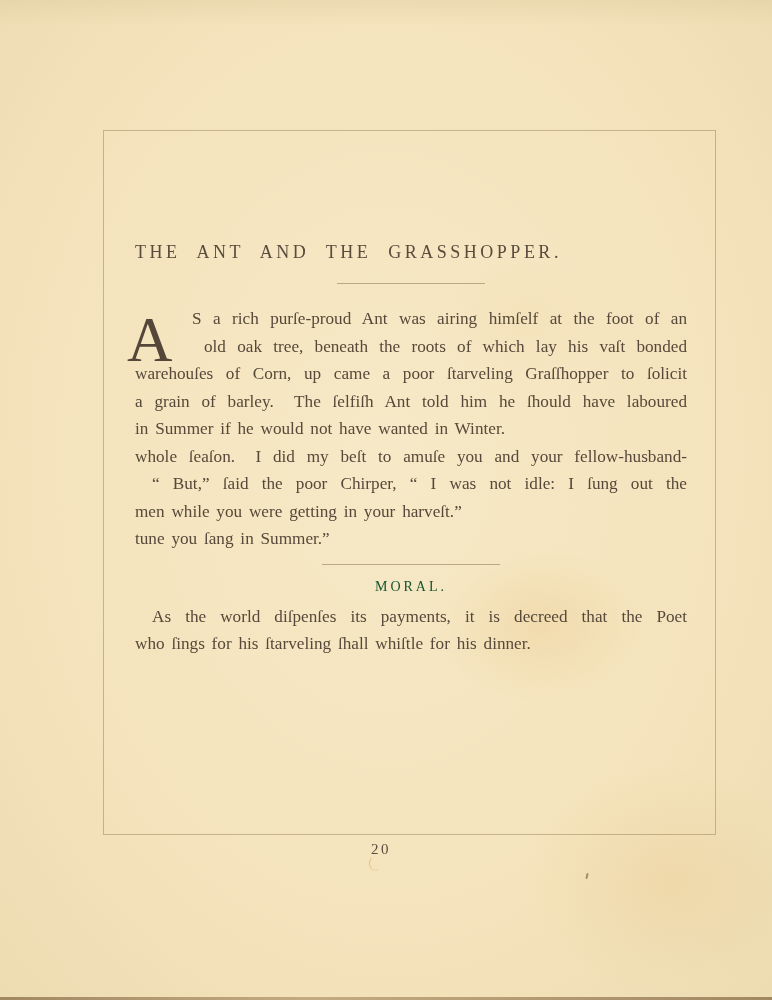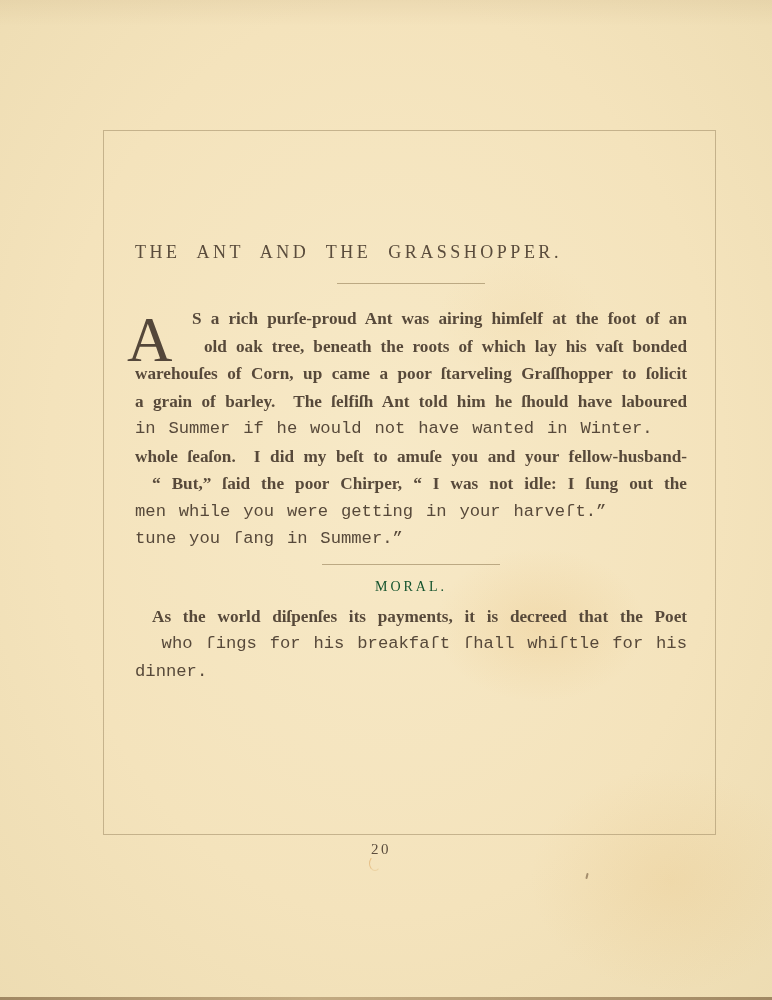--- a/index.html
+++ b/index.html
@@ -34,22 +34,22 @@
   }
   .bodytext {
     position:relative; margin-top:21px;
     font-size:17.2px; line-height:27.5px; word-spacing:2.5px;
   }
   .dropcap {
     position:absolute; left:-8px; top:4px;
     font-size:63px; line-height:1; color:#54473a;
     font-family:"Liberation Serif","DejaVu Serif",serif;
   }
-  .ln { height:27.5px; text-align:justify; text-align-last:justify; white-space:nowrap-off;font-weight:bold; }
-  .ln-end { height:27.5px; text-align:right; text-align-last:left;font-family:Liberation Mono, monospace; }
+  .ln { height:27.5px; text-align:justify; text-align-last:justify; white-space:nowrap-off; }
+  .ln-end { height:27.5px; text-align:right; text-align-last:left; }
   .ind { padding-left:17px; }
   .dc1 { padding-left:57px; }
   .dc2 { padding-left:69px; }
   .rule-moral {
     width:178px; height:1px; margin:11px auto 0;
     background:rgba(168,148,110,0.75);
   }
   .moral-head {
     margin-top:14px; text-align:center;
     font-size:14px; letter-spacing:3px; color:#14532d;
@@ -98,21 +98,21 @@
 
     <div class="ln-end">tune you ſang in Summer.”</div>
   </div>
 
   <div class="rule-moral"></div>
 
   <div class="moral-head">MORAL.</div>
 
   <div class="moraltext">
     <div class="ln ind">As the world diſpenſes its payments, it is decreed that the Poet</div>
-    <div class="ln-end">who ſings for his breakfaſt ſhall whiſtle for his dinner.</div>
+    <div class="ln-end">who ſings for his ſtarveling ſhall whiſtle for his dinner.</div>
   </div>
 
 </div>
 
 <div class="pageno">20</div>
 
 <div class="cmark"></div>
 <div class="speck"></div>
 <div class="bottom-edge"></div>
 

